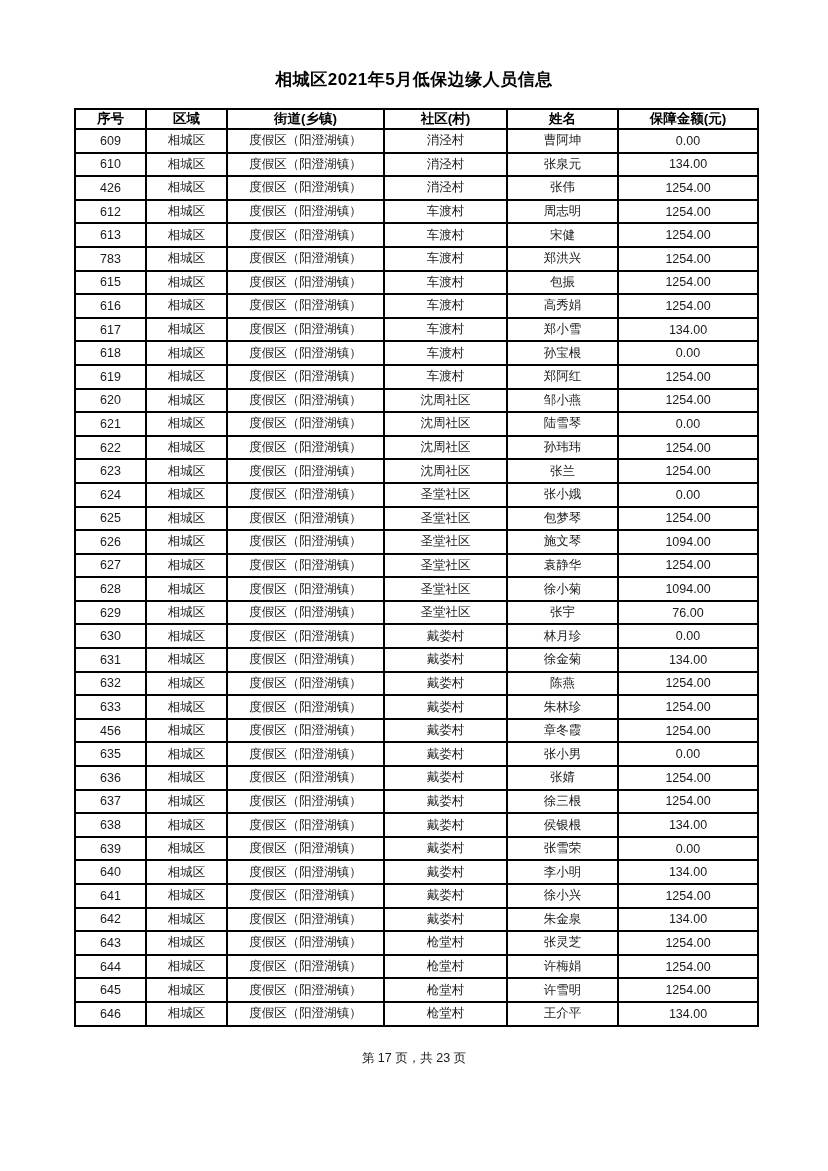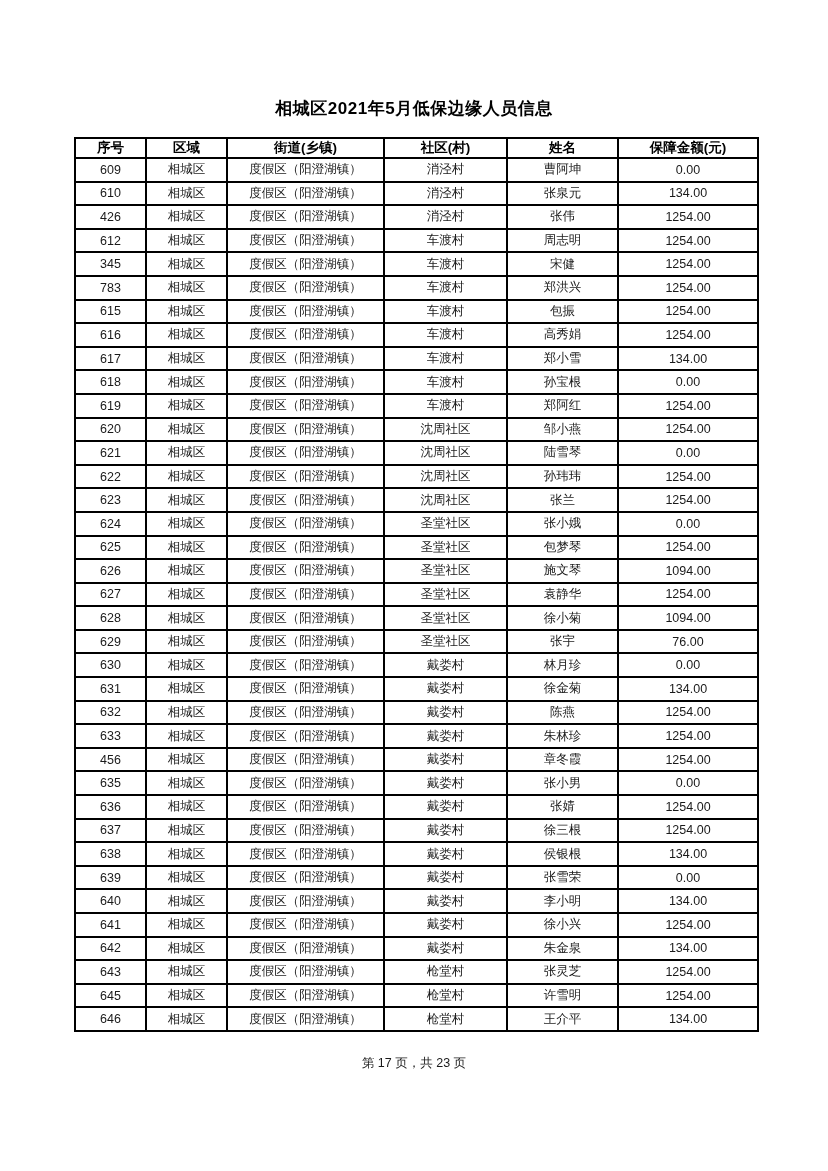--- a/index.html
+++ b/index.html
@@ -10,21 +10,21 @@
     color: #000000;
   }
   .page {
     position: relative;
     width: 828px;
     height: 1171px;
     background: #ffffff;
     overflow: hidden;
   }
   .doc-title {
-    margin-top: 97px;
+    margin-top: 68px;
     text-align: center;
     font-size: 17px;
     font-weight: bold;
     letter-spacing: 0.5px;
     color: #000000;
   }
   table.report {
     margin-top: 17px;
     margin-left: 74px;
     width: 683px;
@@ -109,21 +109,21 @@
         </tr>
         <tr>
           <td>612</td>
           <td>相城区</td>
           <td>度假区（阳澄湖镇）</td>
           <td>车渡村</td>
           <td>周志明</td>
           <td>1254.00</td>
         </tr>
         <tr>
-          <td>345</td>
+          <td>613</td>
           <td>相城区</td>
           <td>度假区（阳澄湖镇）</td>
           <td>车渡村</td>
           <td>宋健</td>
           <td>1254.00</td>
         </tr>
         <tr>
           <td>783</td>
           <td>相城区</td>
           <td>度假区（阳澄湖镇）</td>
@@ -357,20 +357,28 @@
         </tr>
         <tr>
           <td>643</td>
           <td>相城区</td>
           <td>度假区（阳澄湖镇）</td>
           <td>枪堂村</td>
           <td>张灵芝</td>
           <td>1254.00</td>
         </tr>
         <tr>
+          <td>644</td>
+          <td>相城区</td>
+          <td>度假区（阳澄湖镇）</td>
+          <td>枪堂村</td>
+          <td>许梅娟</td>
+          <td>1254.00</td>
+        </tr>
+        <tr>
           <td>645</td>
           <td>相城区</td>
           <td>度假区（阳澄湖镇）</td>
           <td>枪堂村</td>
           <td>许雪明</td>
           <td>1254.00</td>
         </tr>
         <tr>
           <td>646</td>
           <td>相城区</td>

